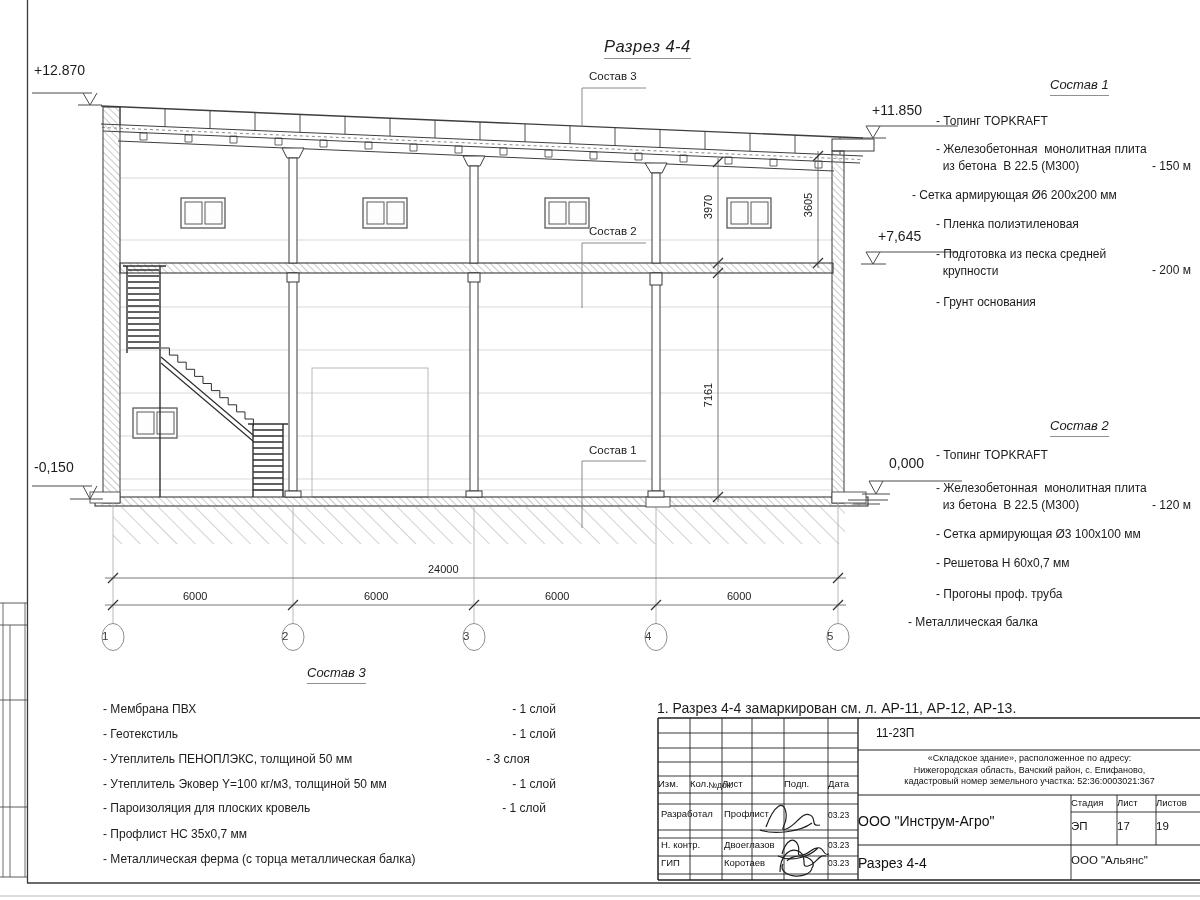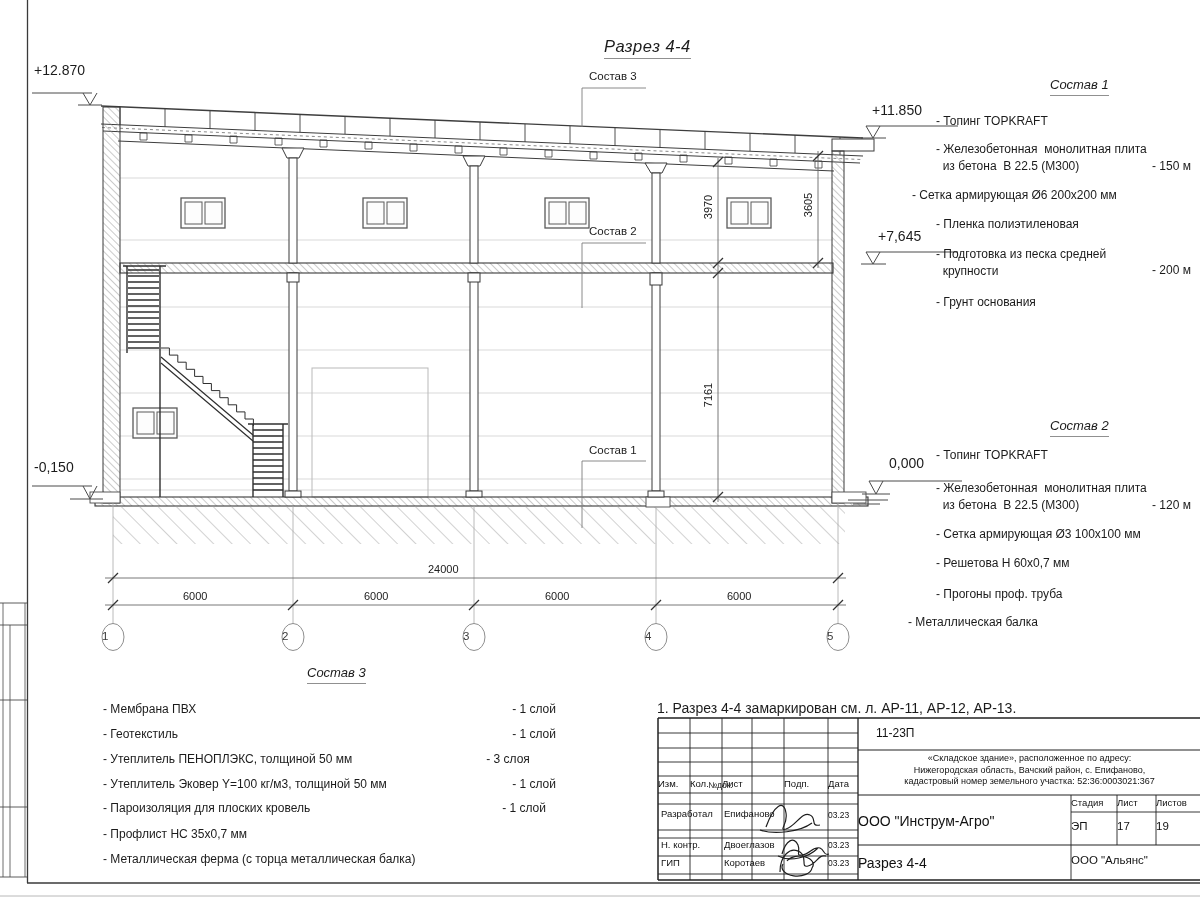--- a/index.html
+++ b/index.html
@@ -262,21 +262,21 @@
 кадастровый номер земельного участка: 52:36:0003021:367</div>
 
 <div class="t tb s9 ctr" style="left:658px;top:779px;width:32px">Изм.</div>
 <div class="t tb s9 ctr" style="left:690px;top:779px;width:32px">Кол.</div>
 <div class="t tb s9 ctr" style="left:722px;top:779px;width:30px">Лист</div>
 <div class="t tb s8 ctr" style="left:708px;top:781px;width:32px">№док.</div>
 <div class="t tb s9 ctr" style="left:784px;top:779px;width:44px">Подп.</div>
 <div class="t tb s9 ctr" style="left:828px;top:779px;width:30px">Дата</div>
 
 <div class="t tb s9" style="left:661px;top:809px">Разработал</div>
-<div class="t tb s9" style="left:724px;top:809px">Епифаново</div>
+<div class="t tb s9" style="left:724px;top:809px">Профлист</div>
 <div class="t tb s8 ctr" style="left:828px;top:811px;width:30px">03.23</div>
 <div class="t tb s9" style="left:661px;top:840px">Н. контр.</div>
 <div class="t tb s9" style="left:724px;top:840px">Двоеглазов</div>
 <div class="t tb s8 ctr" style="left:828px;top:841px;width:30px">03.23</div>
 <div class="t tb s9" style="left:661px;top:858px">ГИП</div>
 <div class="t tb s9" style="left:724px;top:858px">Коротаев</div>
 <div class="t tb s8 ctr" style="left:828px;top:859px;width:30px">03.23</div>
 
 <div class="t tb s10 ctr" style="left:858px;top:813px;width:213px">ООО "Инструм-Агро"</div>
 <div class="t tb s9 ctr" style="left:1071px;top:798px;width:30px">Стадия</div>

